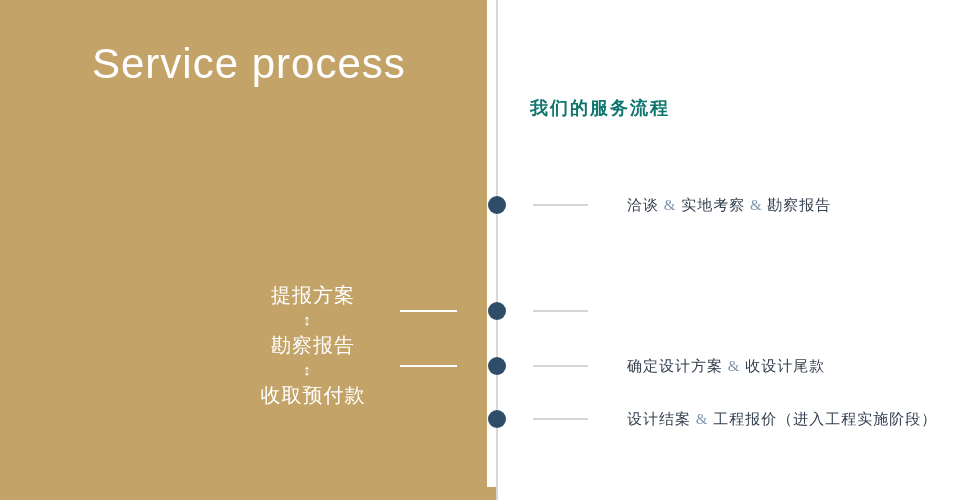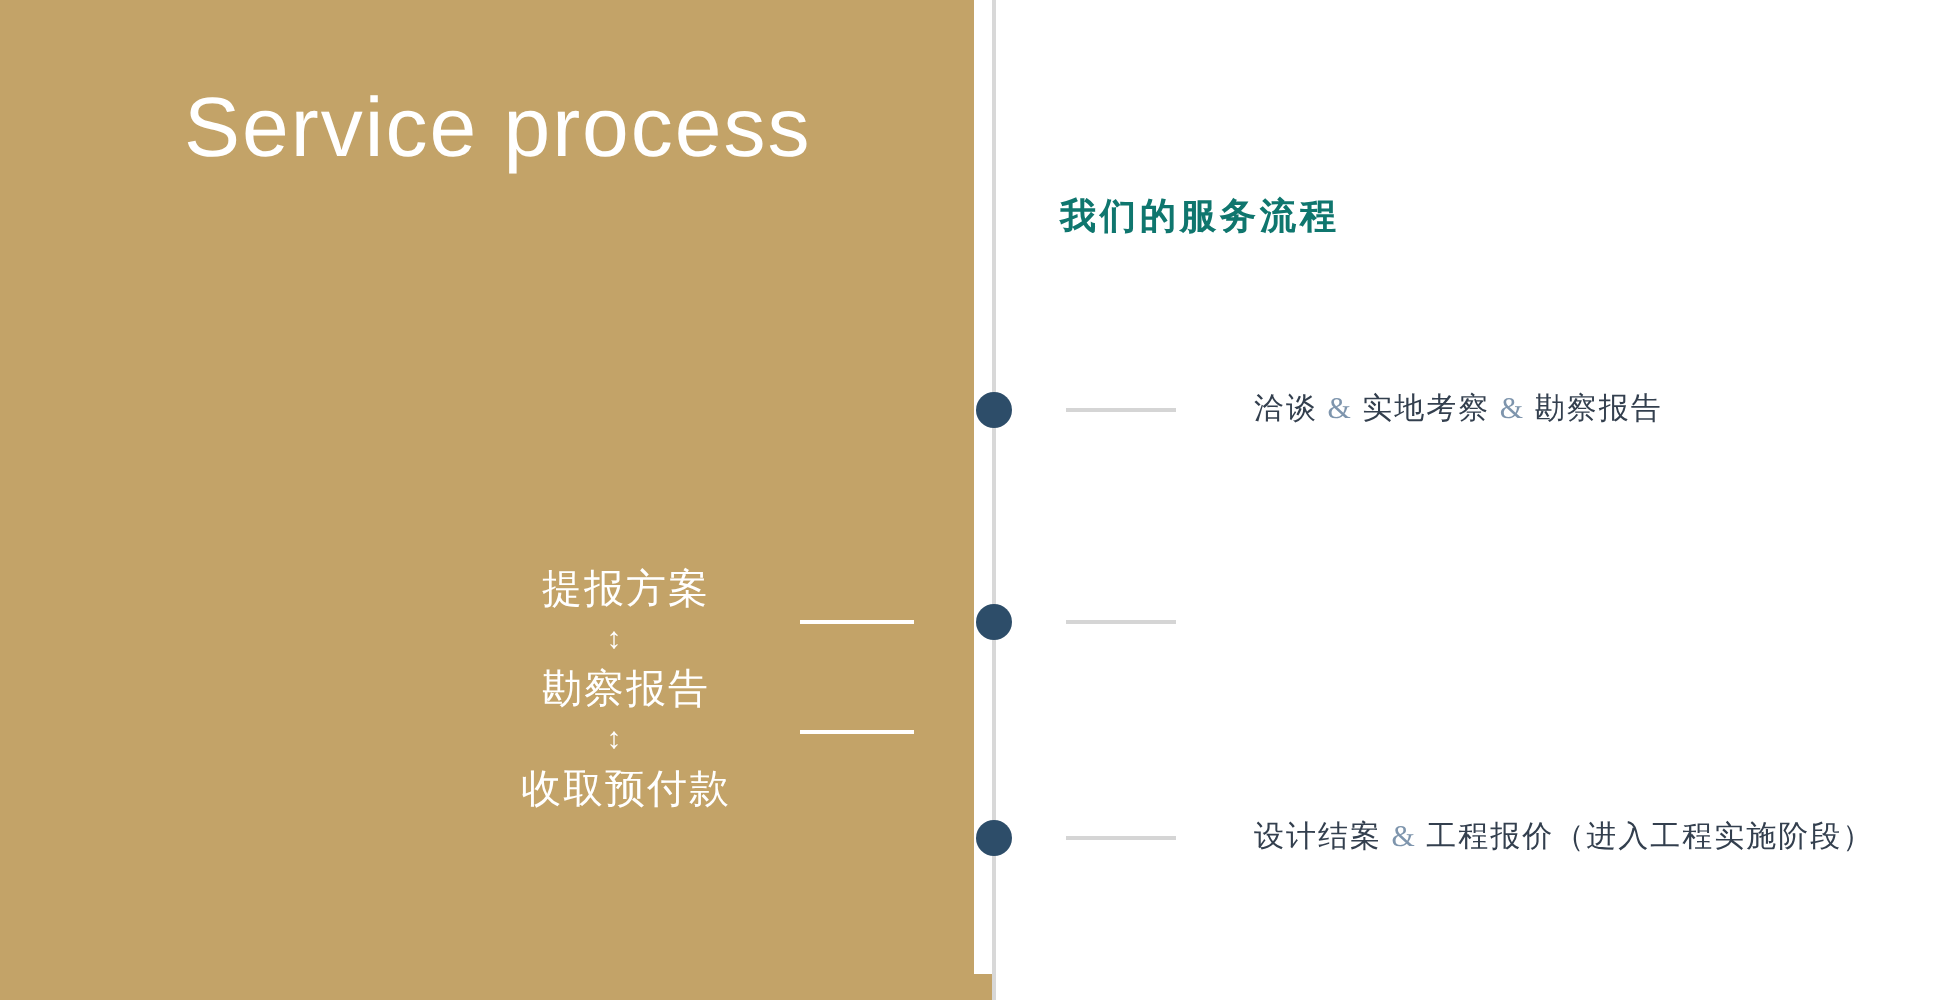--- a/index.html
+++ b/index.html
@@ -75,19 +75,24 @@
 
   <div class="row row-1">
     <span class="dot"></span>
     <span class="connector"></span>
     <span class="process-label">洽谈<span class="amp"> &amp; </span>实地考察<span class="amp"> &amp; </span>勘察报告</span>
   </div>
   <div class="row row-3">
     <span class="dot"></span>
     <span class="connector"></span>
   </div>
+  <div class="row row-4">
+    <span class="dot"></span>
+    <span class="connector"></span>
+    <span class="process-label">确定设计方案<span class="amp"> &amp; </span>收设计尾款</span>
+  </div>
   <div class="row row-5">
     <span class="dot"></span>
     <span class="connector"></span>
     <span class="process-label">设计结案<span class="amp"> &amp; </span>工程报价（进入工程实施阶段）</span>
   </div>
 
 </div>
 
 </body></html>

